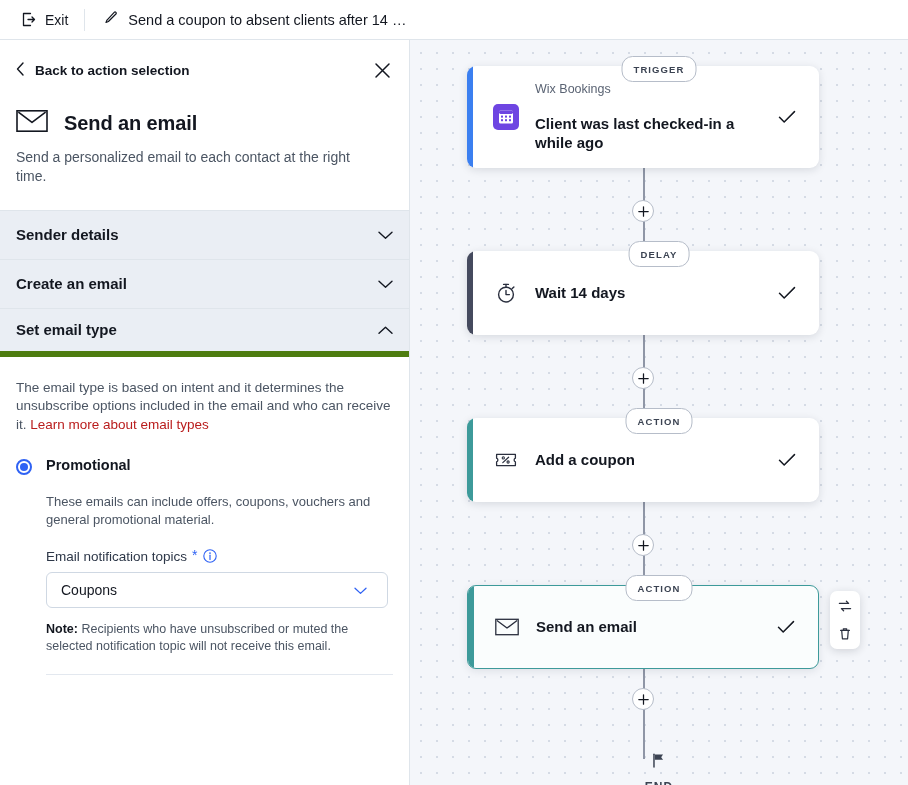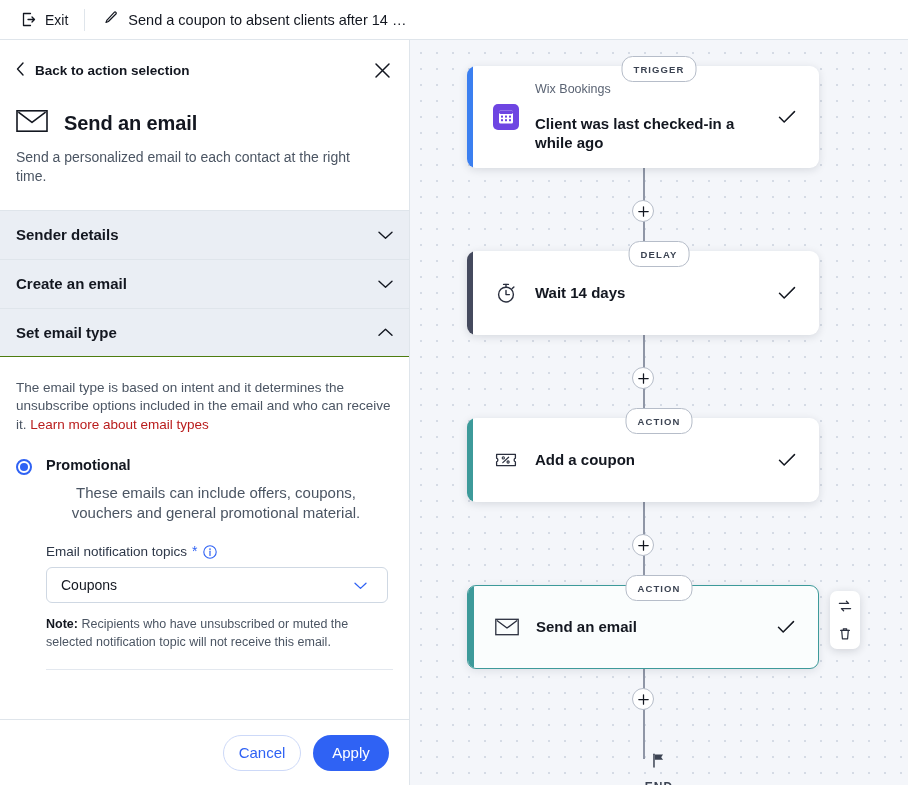--- a/index.html
+++ b/index.html
@@ -56,42 +56,42 @@
     color: #4b5563; max-width: 340px;
   }
 
   
   .accordions { margin-top: 24px; flex: none; }
   .acc-head {
     height: 49px; background: #eaeef4; border-top: 1px solid #dfe5eb;
     display: flex; align-items: center; justify-content: space-between;
     padding: 0 16px; cursor: pointer;
   }
-  .acc-head.last { border-bottom: 1px solid #4d7c0f; }
+  .acc-head.last { border-bottom: 6px solid #4d7c0f; }
   .acc-title { font-size: 15px; font-weight: 700; color: #131720; }
 
   .acc-body { padding: 22px 16px 0 16px; overflow-y: auto; flex: 1; }
   .hint-text { font-size: 13.5px; line-height: 1.38; color: #4b5563; }
   .hint-link { color: #b91c1c; text-decoration: none; cursor: pointer; }
 
   .radio-list { margin-top: 22px; }
   .radio-row { display: flex; align-items: flex-start; gap: 14px; }
   .radio {
     width: 16px; height: 16px; border-radius: 50%;
     border: 2px solid #2f62f4; background: #fff;
     flex: none; margin-top: 2px; cursor: pointer; position: relative;
   }
   .radio.checked::after {
     content: ""; position: absolute; inset: 2px;
     border-radius: 50%; background: #2f62f4;
   }
   .radio-label { font-size: 14.5px; font-weight: 700; color: #131720; cursor: pointer; }
   .radio-desc {
-    margin-left: 30px; margin-top: 8px; font-size: 15px;
-    line-height: 1.38; color: #4b5563; max-width: 340px; text-align: center;
+    margin-left: 30px; margin-top: 18px; font-size: 13px;
+    line-height: 1.38; color: #4b5563; max-width: 340px;
   }
 
   .field-block { margin-left: 30px; margin-top: 20px; max-width: 342px; }
   .field-label {
     font-size: 13.5px; color: #2d3748;
     display: flex; align-items: center; gap: 1px;
   }
   .req-star { color: #2f62f4; font-size: 14px; margin-left: 4px; line-height: 1; position: relative; top: -1px;}
   .info-i { margin-left: 4px; line-height: 0; cursor: pointer; }
   .select {
@@ -315,24 +315,20 @@
           <div class="note">
             <b>Note:</b><span> Recipients who have unsubscribed or muted the selected notification topic will not receive this email.</span>
           </div>
         </div>
 
         <div class="divider-line"></div>
 
       </div>
     </div>
 
-    <div class="panel-foot">
-      <div class="btn btn-secondary">Cancel</div>
-      <div class="btn btn-primary">Apply</div>
-    </div>
   </div>
 
   <div class="canvas">
     <div class="flow">
 
       <div class="connector" style="top:128px;height:86px;"></div>
       <div class="connector" style="top:295px;height:86px;"></div>
       <div class="connector" style="top:462px;height:86px;"></div>
       <div class="connector" style="top:629px;height:90px;"></div>
 

